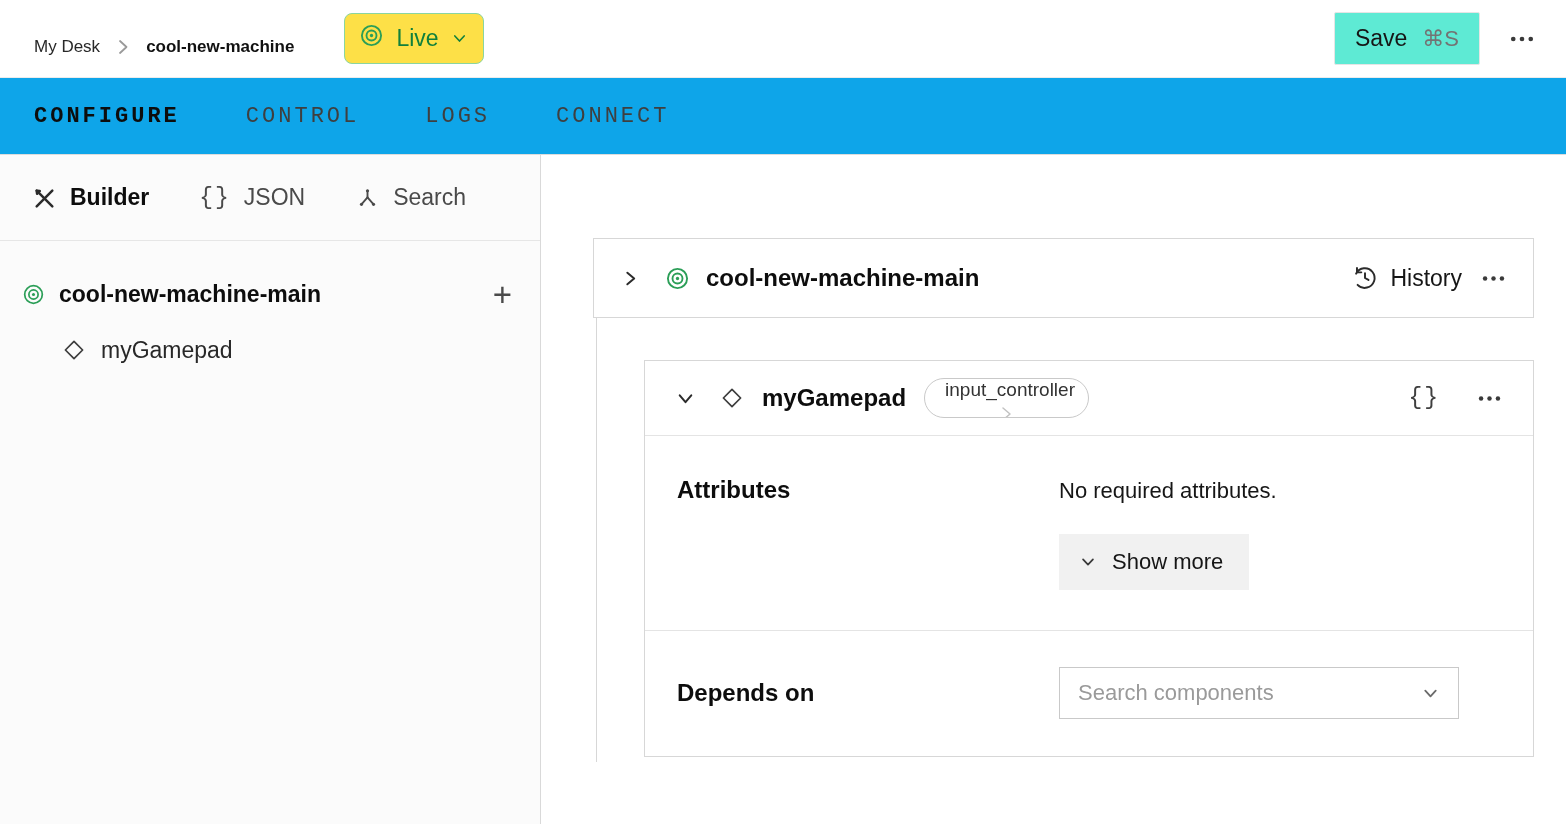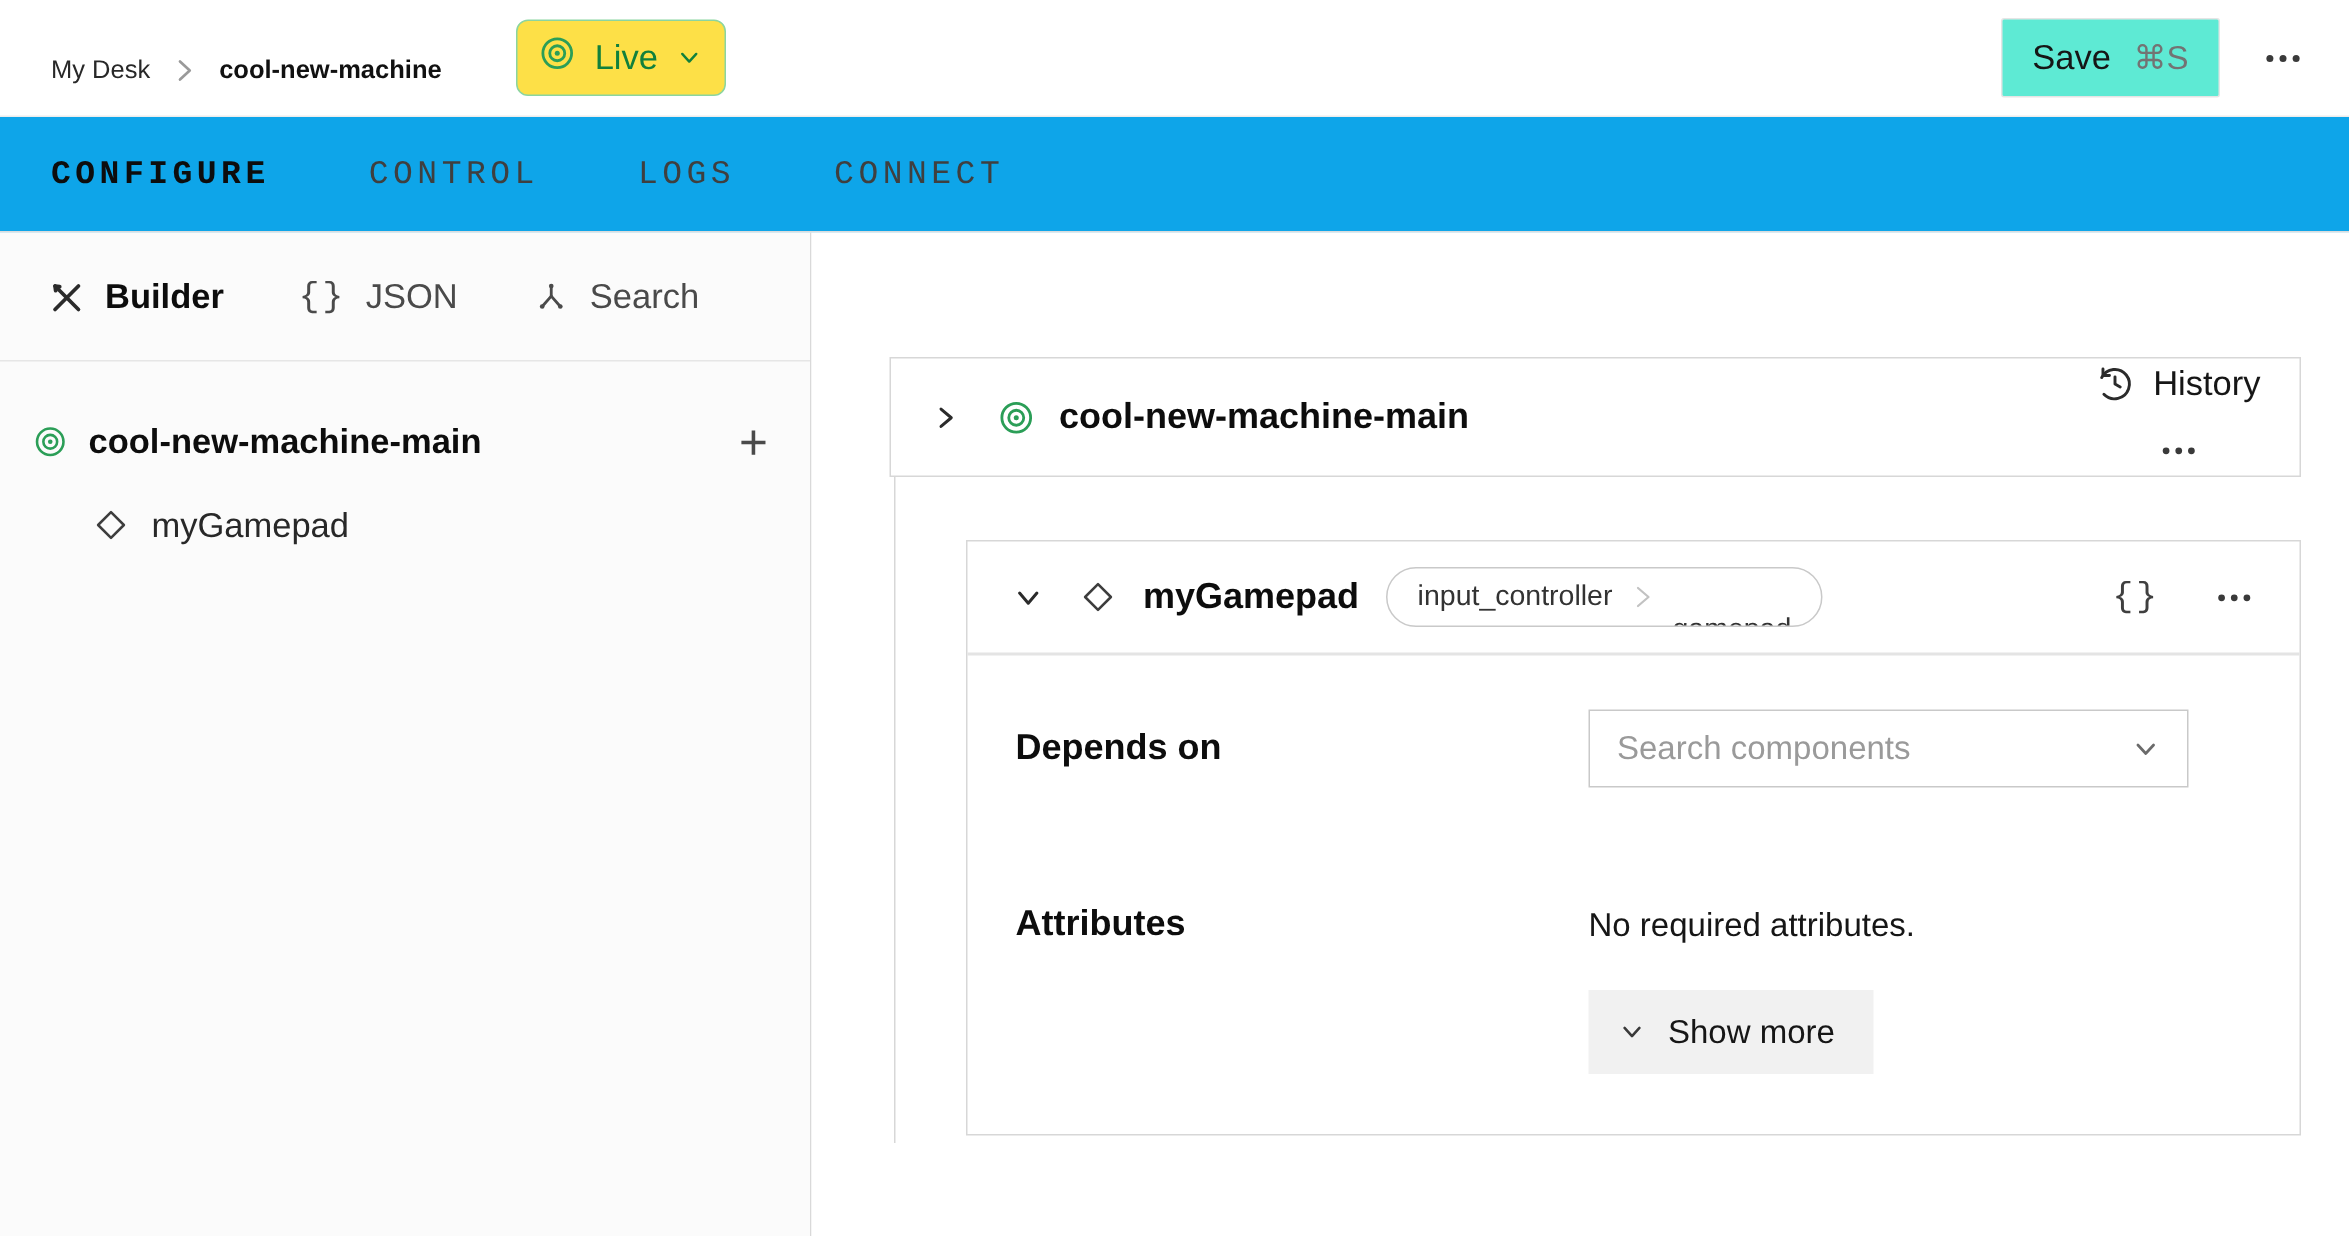--- a/index.html
+++ b/index.html
@@ -112,21 +112,21 @@
 
   .machine-card {
     margin: 83px 32px 0 52px;
     height: 80px;
     display: flex; align-items: center;
     padding: 0 26px;
   }
   .chev-btn { display: flex; color: #2b2b2b; }
   .machine-card .b-icon { margin-left: 24px; color: #2b9e57; display: flex; }
   .machine-card-title { font-size: 24px; font-weight: 700; color: #0d0d0d; margin-left: 16px; }
-  .card-right { margin-left: auto; display: flex; align-items: center; gap: 18px; flex-direction: column; }
+  .card-right { margin-left: auto; display: flex; align-items: center; gap: 18px; }
   .history-btn { display: flex; align-items: center; gap: 12px; font-size: 23px; color: #161616; }
   .history-btn .h-icon { display: flex; color: #2b2b2b; }
 
   .indent {
     border-left: 1px solid #d7d7d7;
     margin-left: 55px;
     padding: 42px 32px 5px 47px;
   }
 
   .cc-header {
@@ -138,20 +138,21 @@
   .cc-header .diamond-icon { margin-left: 24px; }
   .cc-title { font-size: 24px; font-weight: 700; color: #0d0d0d; margin-left: 18px; }
   .pills {
     display: flex; align-items: center;
     border: 1px solid #c9c9c9;
     border-radius: 999px;
     height: 40px;
     margin-left: 18px;
     background: #fff;
     overflow: hidden;
+    flex-direction: column;
   }
   .pill { font-size: 19px; color: #333; padding: 0 13px 0 20px; }
   .pill.second { padding: 0 20px 0 12px; margin-top: 44px; }
   .pill-sep { display: flex; color: #c2c2c2; }
   .cc-right { margin-left: auto; display: flex; align-items: center; gap: 36px; }
   .braces-btn {
     font-family: "Liberation Mono", "DejaVu Sans Mono", monospace;
     font-size: 23px; letter-spacing: 2px; color: #3f3f3f;
   }
 
@@ -366,46 +367,46 @@
                 <svg width="27" height="27" viewBox="0 0 24 24" fill="currentColor">
                     <circle cx="4.5" cy="12" r="2"></circle>
                     <circle cx="12" cy="12" r="2"></circle>
                     <circle cx="19.5" cy="12" r="2"></circle>
                   </svg>
               </span>
             </button>
           </div>
         </div>
 
-        <div class="cc-section depends">
-          <div class="sec-label">Depends on</div>
-          <div class="sec-content">
-            <div class="select-box">
-              <span class="select-placeholder">Search components</span>
-              <span class="select-chevron">
-                <svg width="19" height="19" viewBox="0 0 20 20" fill="none">
-                    <path d="M4.5 7 L10 13 L15.5 7" stroke="currentColor" stroke-width="1.9" stroke-linecap="round" stroke-linejoin="round"></path>
-                  </svg>
-              </span>
-            </div>
-          </div>
-        </div>
-
         <div class="cc-section attributes">
           <div class="sec-label">Attributes</div>
           <div class="sec-content">
             <div class="empty-text">No required attributes.</div>
             <button class="show-more">
               <span class="sm-icon">
                 <svg width="18" height="18" viewBox="0 0 20 20" fill="none">
                     <path d="M4.5 7 L10 13 L15.5 7" stroke="currentColor" stroke-width="1.9" stroke-linecap="round" stroke-linejoin="round"></path>
                   </svg>
               </span>
               <span>Show more</span>
             </button>
           </div>
         </div>
 
+        <div class="cc-section depends">
+          <div class="sec-label">Depends on</div>
+          <div class="sec-content">
+            <div class="select-box">
+              <span class="select-placeholder">Search components</span>
+              <span class="select-chevron">
+                <svg width="19" height="19" viewBox="0 0 20 20" fill="none">
+                    <path d="M4.5 7 L10 13 L15.5 7" stroke="currentColor" stroke-width="1.9" stroke-linecap="round" stroke-linejoin="round"></path>
+                  </svg>
+              </span>
+            </div>
+          </div>
+        </div>
+
       </section>
     </div>
 
   </main>
 </div>
 
 </body></html>

